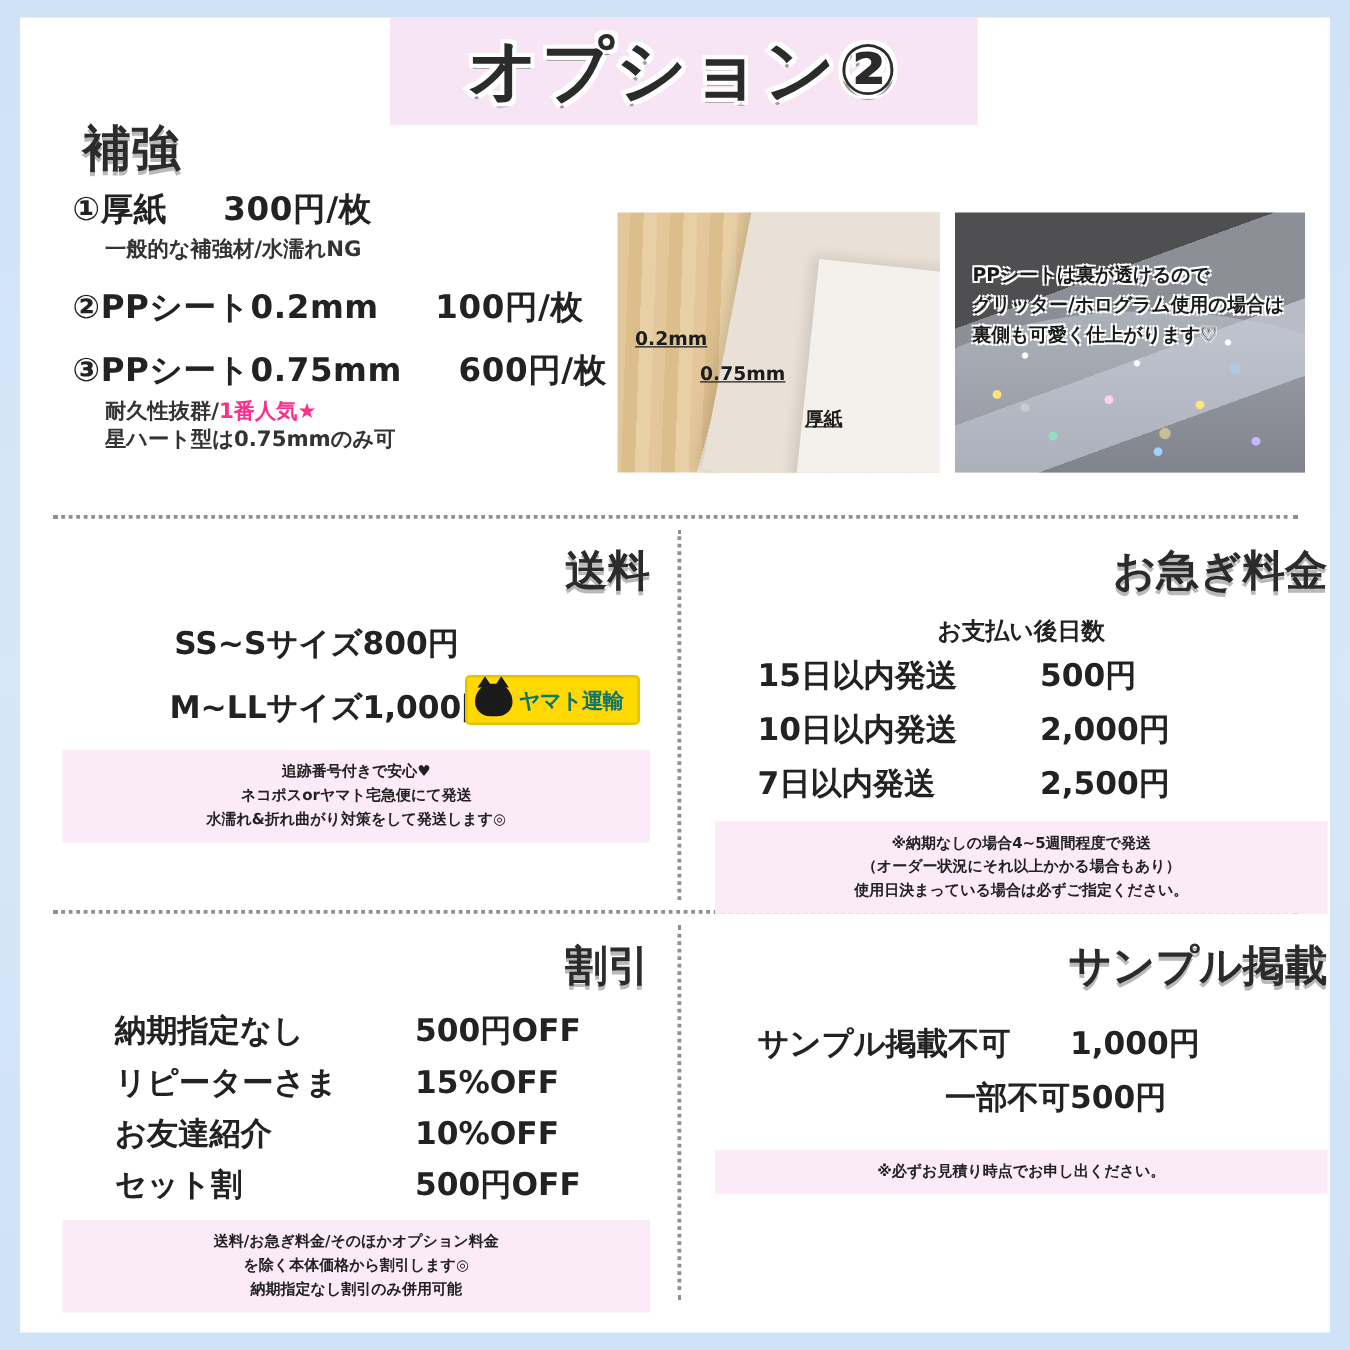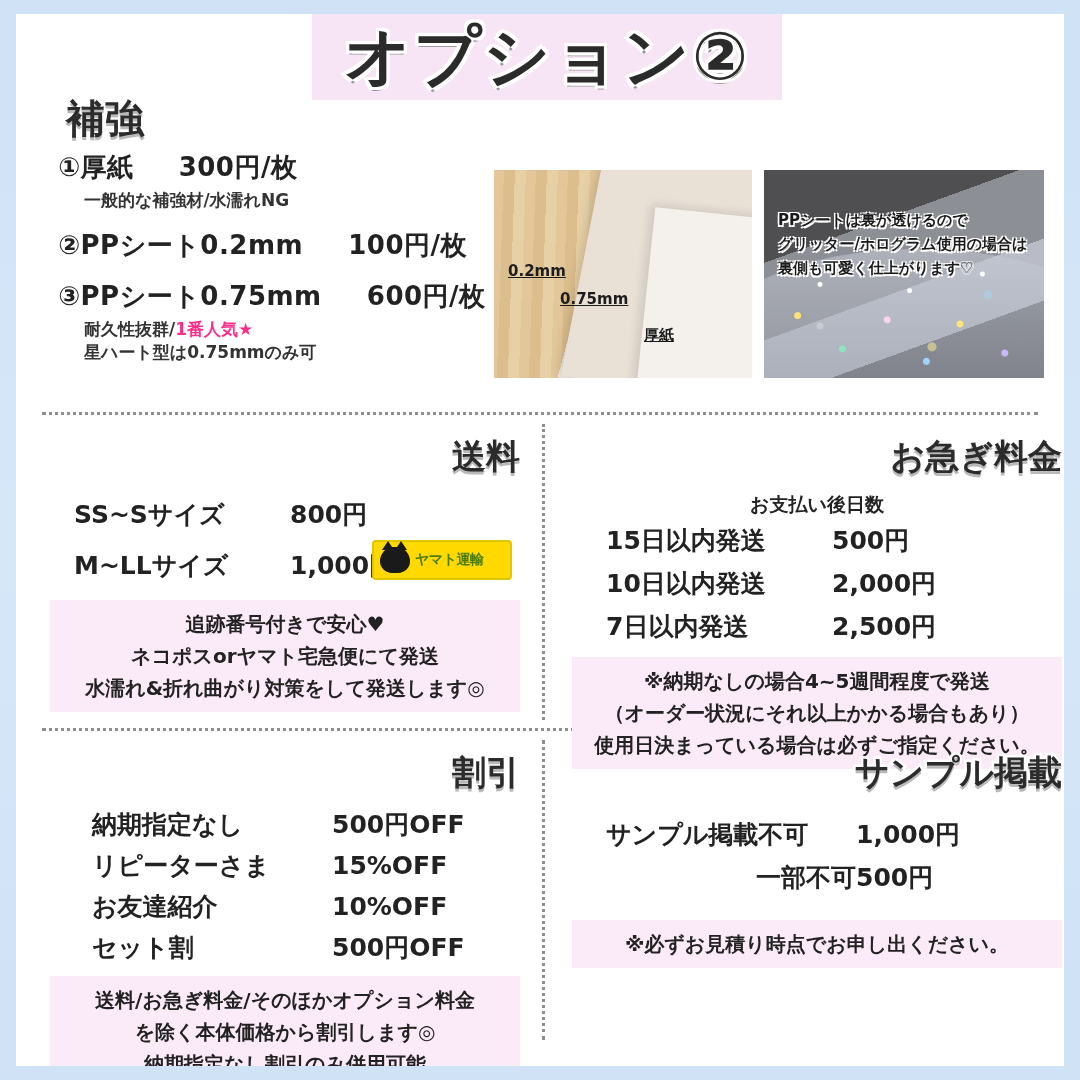--- a/index.html
+++ b/index.html
@@ -36,21 +36,21 @@
     left: 296px;
     top: 0;
     width: 470px;
     height: 86px;
     background: #f7e4f4;
     display: flex;
     align-items: center;
     justify-content: center;
   }
   .title-text {
-    font-size: 66px;
+    font-size: 56px;
     font-weight: 900;
     letter-spacing: 2px;
     color: #2b2b2b;
     -webkit-text-stroke: 6px #ffffff;
     paint-order: stroke fill;
     text-shadow:
       3px 3px 0 #ffffff, -3px 3px 0 #ffffff, 3px -3px 0 #ffffff, -3px -3px 0 #ffffff,
       0 4px 0 #9a9a9a;
   }
 
@@ -226,31 +226,31 @@
     font-size: 25px;
     font-weight: 700;
     color: #222;
     white-space: nowrap;
     margin-bottom: 8px;
   }
   .pink-box {
     background: #fbeaf8;
     padding: 8px 10px;
     text-align: center;
-    font-size: 20px;
+    font-size: 12px;
     font-weight: 700;
     color: #222;
     line-height: 1.6;
   }
 
   
   .q-ship { left: 34px; top: 420px; width: 470px; }
   .ship-rows { margin: 18px 0 0 24px; }
   .ship-rows .row-line { margin-bottom: 18px; }
-  .ship-rows .lbl-w { display: inline-block; width: 216px; }
+  .ship-rows .lbl-w { display: inline-block; width: 216px; text-align: right; }
   .yamato {
     position: absolute;
     right: 8px;
     top: 106px;
     width: 140px;
     height: 40px;
     background: #ffd900;
     border: 2px solid #e3c400;
     border-radius: 4px;
     display: flex;
@@ -276,23 +276,23 @@
   }
   .yamato .cat:after {
     content: "";
     position: absolute;
     right: 3px; top: -6px;
     border-left: 6px solid transparent;
     border-right: 6px solid transparent;
     border-bottom: 9px solid #1a1a1a;
   }
   .yamato .txt {
-    font-size: 14px;
+    font-size: 17px;
     font-weight: 900;
-    color: #4d7c0f;
+    color: #0f766e;
     letter-spacing: -0.5px;
   }
   .ship-note { margin-top: 14px; }
 
   
   .q-rush { left: 556px; top: 420px; width: 490px; }
   .rush-sub {
     text-align: center;
     font-size: 19px;
     font-weight: 700;

